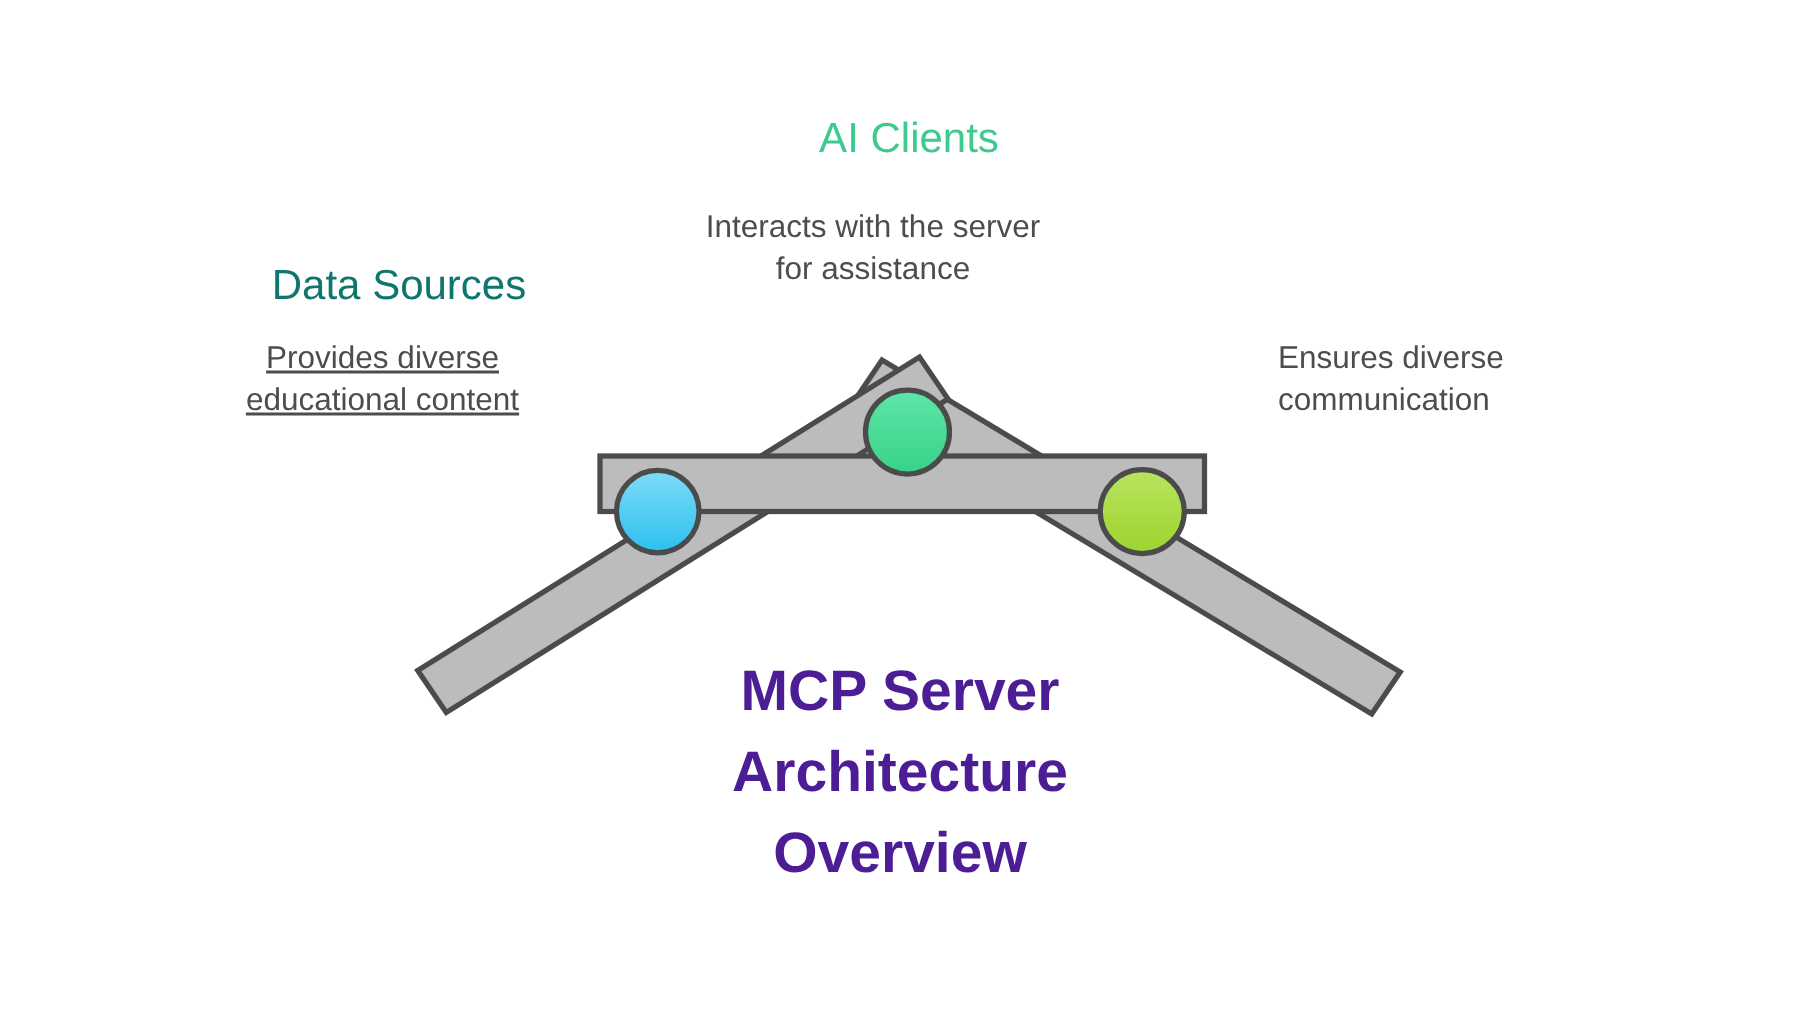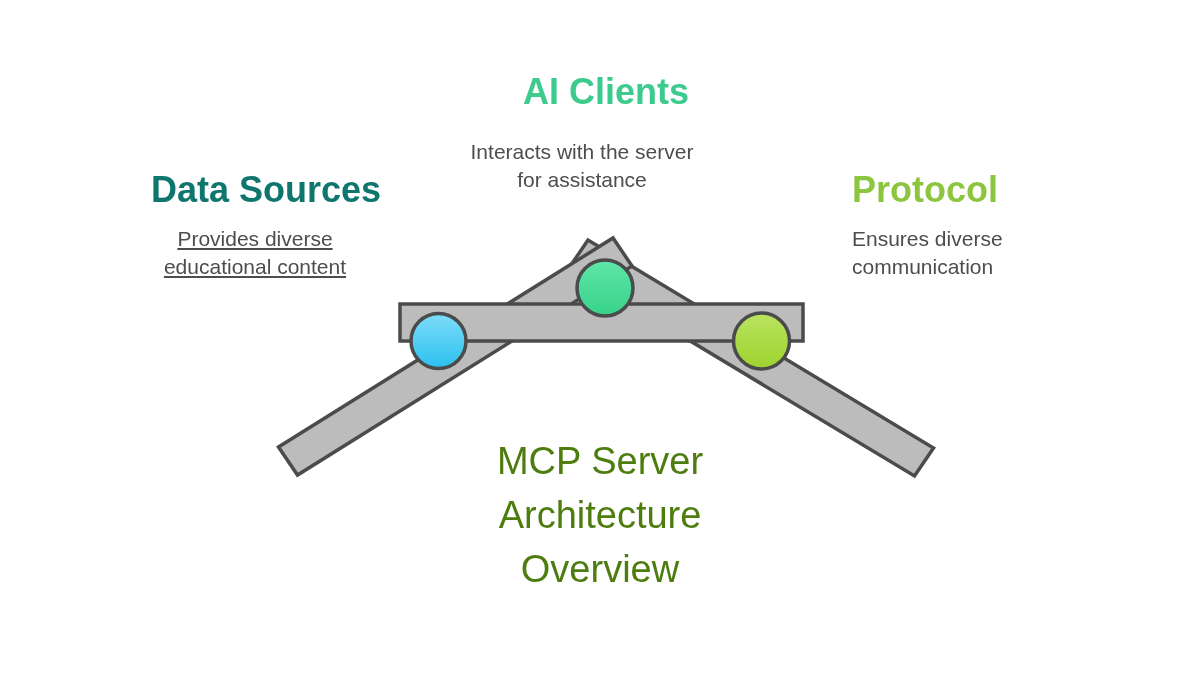--- a/index.html
+++ b/index.html
@@ -10,46 +10,46 @@
   #stage {
     position: relative;
     width: 1201px;
     height: 675px;
     background: #ffffff;
     overflow: hidden;
     font-family: "Liberation Sans", sans-serif;
   }
   .abs { position: absolute; }
   .node-label {
-    font-size: 36px;
+    font-size: 28px;
     line-height: 34px;
-    font-weight: 700;
+    font-weight: 400;
   }
   .node-desc {
     font-size: 21px;
     line-height: 28px;
     color: #4d4d4d;
     white-space: pre-line;
   }
   .centered { text-align: center; }
   .leftalign { text-align: left; }
 
   #ai-label      { left: 456px; top: 75px;  width: 300px; color: #3dcb8d; }
   #ai-desc       { left: 432px; top: 138px; width: 300px; }
   #ds-label      { left: 116px; top: 173px; width: 300px; color: #0f766e; }
   #ds-desc       { left: 105px; top: 225px; width: 300px; text-decoration: underline; }
   #pr-label      { left: 852px; top: 173px; width: 300px; color: #8cc63f; }
   #pr-desc       { left: 852px; top: 225px; width: 300px; }
 
   #diagram-title {
     left: 350px; top: 434px; width: 500px;
     font-size: 38px;
-    font-weight: 400;
+    font-weight: 700;
     line-height: 54px;
-    color: #4d7c0f;
+    color: #4c1d95;
     white-space: pre-line;
     text-align: center;
   }
   #balance-svg { left: 0; top: 0; }
 </style>
 </head>
 <body>
 
 <div id="stage">
 
@@ -81,21 +81,20 @@
   </svg>
 
   <div id="ai-label" class="abs node-label centered">AI Clients</div>
   <div id="ai-desc" class="abs node-desc centered">Interacts with the server
 for assistance</div>
 
   <div id="ds-label" class="abs node-label centered">Data Sources</div>
   <div id="ds-desc" class="abs node-desc centered">Provides diverse
 educational content</div>
 
-  <div id="pr-label" class="abs node-label leftalign">Protocol</div>
   <div id="pr-desc" class="abs node-desc leftalign">Ensures diverse
 communication</div>
 
   <div id="diagram-title" class="abs">MCP Server
 Architecture
 Overview</div>
 
 </div>
 
 </body></html>

